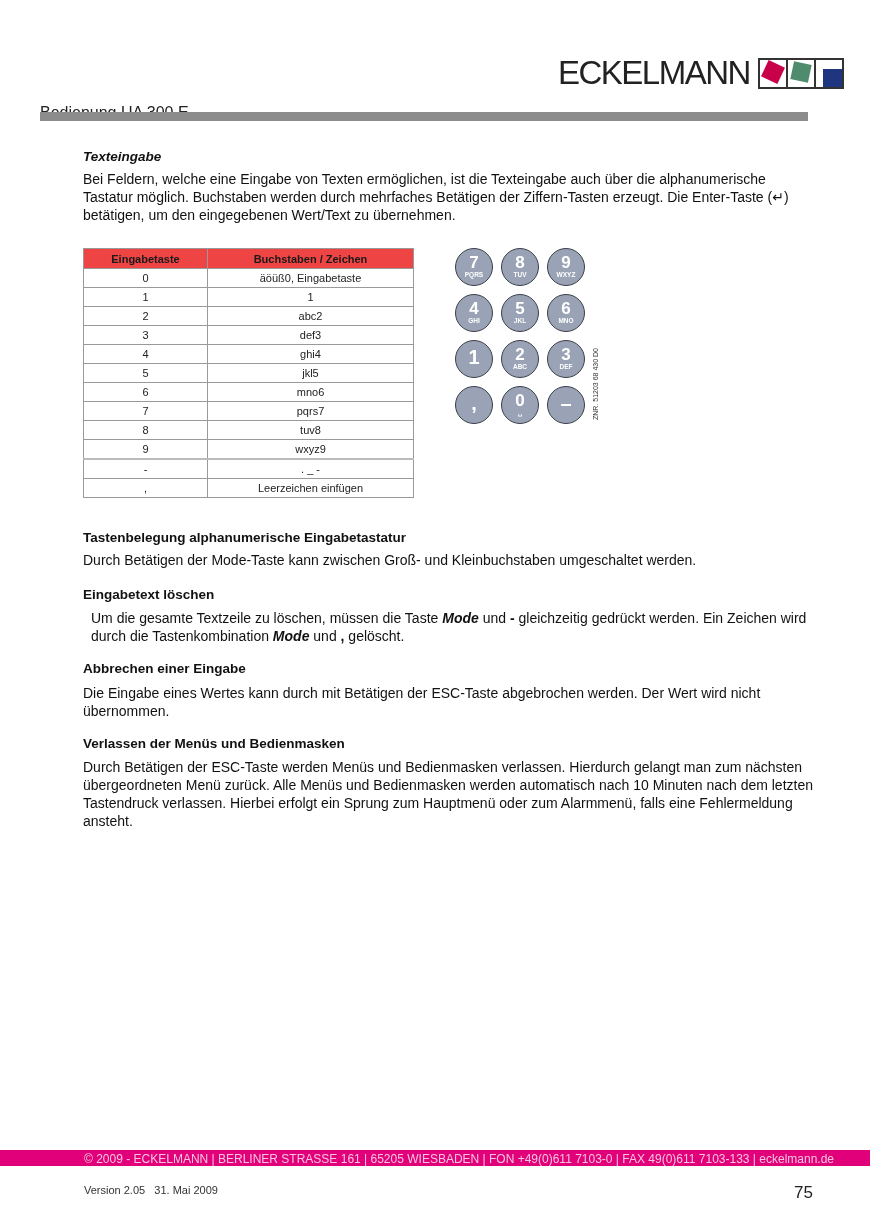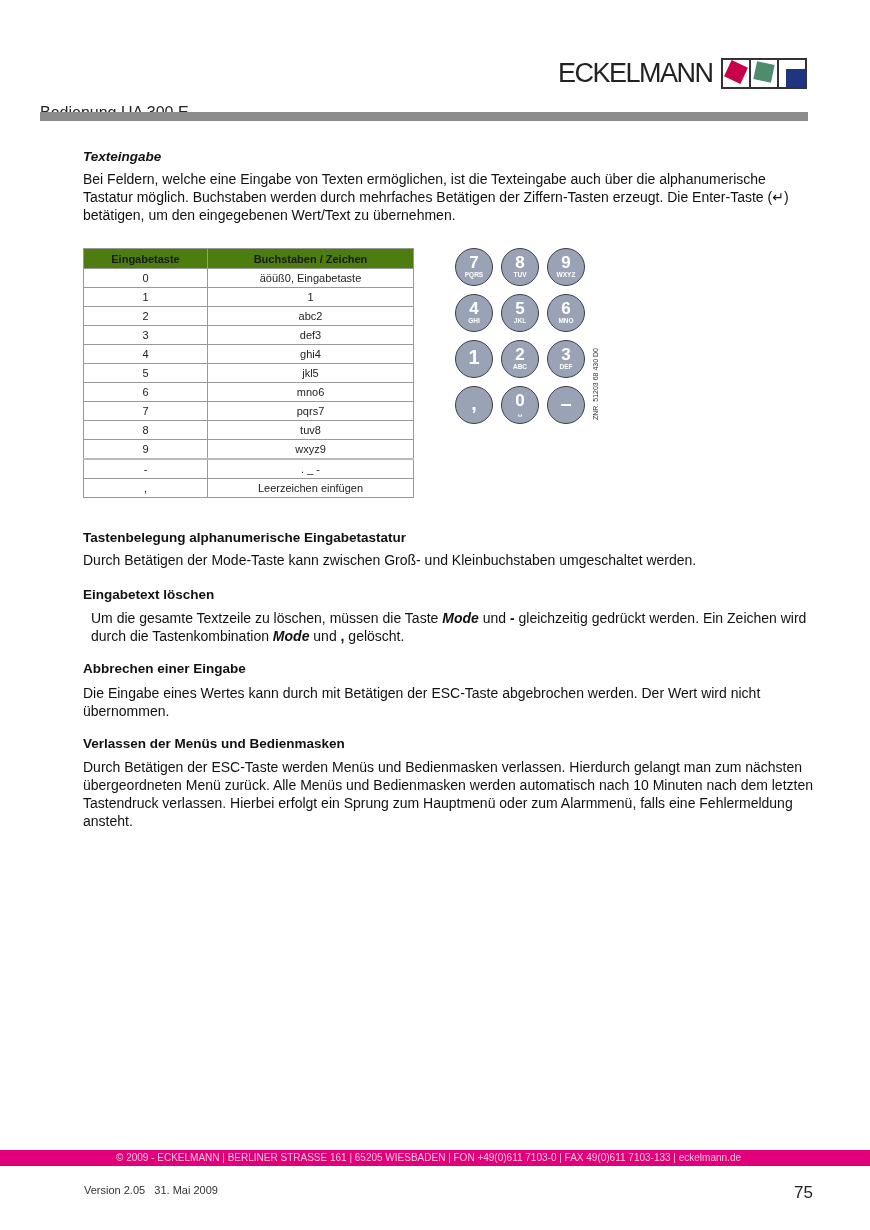--- a/index.html
+++ b/index.html
@@ -1,53 +1,53 @@
 <!DOCTYPE html>
 <html><head>
 <meta charset="utf-8">
 <style>
   html, body { margin:0; padding:0; }
   body { width:870px; height:1230px; background:#ffffff; position:relative; font-family:"Liberation Sans", sans-serif; color:#1a1a1a; overflow:hidden; }
   .abs { position:absolute; }
   #logo { left:558px; top:57px; height:32px; display:flex; align-items:center; }
-  #logo-text { font-family:"Liberation Sans", sans-serif; font-size:27px; letter-spacing:-1.5px; color:#222; line-height:30px; margin-right:8px; font-weight:normal;text-align:center; }
+  #logo-text { font-family:"Liberation Sans", sans-serif; font-size:33px; letter-spacing:-1.5px; color:#222; line-height:30px; margin-right:8px; font-weight:normal;text-align:center; }
   #logo-boxes { display:flex; border:2px solid #333; height:27px; }
   .lbox { width:26px; height:27px; border-right:2px solid #333; position:relative; overflow:hidden; background:#fff; }
   .lbox:last-child { border-right:none; }
   .sq1 { position:absolute; left:4px; top:3px; width:18px; height:18px; background:#c8004a; transform:rotate(25deg); }
   .sq2 { position:absolute; left:4px; top:3px; width:18px; height:18px; background:#4f8c6e; transform:rotate(12deg); }
   .sq3 { position:absolute; left:7px; top:9px; width:19px; height:18px; background:#1f3580; }
   #doc-title { left:40px; top:104px; font-size:16px; color:#222; }
   #top-bar { left:40px; top:112px; width:768px; height:9px; background:#8c8c8c; }
   h3 { margin:0; font-size:13.5px; font-weight:bold; color:#111; }
   p { margin:0; font-size:14px; line-height:18px; color:#111; }
   #texteingabe-h { left:83px; top:149px;font-style:italic; }
   #texteingabe-p { left:83px; top:170px; width:730px; }
   table { border-collapse:collapse; font-size:11px; }
   #keytable { left:83px; top:248px; width:331px; }
-  #keytable th { background:#4d7c0f; font-weight:bold; font-size:11px; height:19px; border:1px solid #999; text-align:center; padding:0; }
+  #keytable th { background:#ef4444; font-weight:bold; font-size:11px; height:19px; border:1px solid #999; text-align:center; padding:0; }
   #keytable td { height:18px; border:1px solid #999; text-align:center; padding:0; color:#222; }
   #keytable .c1 { width:123px; }
   #keytable tr.sep td { border-top:2px solid #bbb; }
   #keypad { left:455px; top:248px; width:135px; height:174px; }
   .key { position:absolute; width:38px; height:38px; border-radius:50%; background:#9aa3b5; border:1.5px solid #3a3f4a; color:#fff; text-align:center; box-sizing:border-box; }
   .key .num { display:block; font-size:17px; font-weight:bold; line-height:17px; margin-top:5px; }
   .key .let { display:block; font-size:6.5px; font-weight:bold; line-height:8px; }
   .key.big .num { font-size:20px; margin-top:8px; }
   #znr { left:578px; top:378px; font-size:7px; color:#333; transform:rotate(-90deg); transform-origin:left top; white-space:nowrap; }
   #s2-h { left:83px; top:530px; }
   #s2-p { left:83px; top:551px; width:730px; }
   #s3-h { left:83px; top:587px;text-align:right; }
   #s3-p { left:83px; top:609px; width:730px;margin-left:8px; }
   #s4-h { left:83px; top:661px; }
   #s4-p { left:83px; top:684px; width:730px; }
   #s5-h { left:83px; top:736px; }
   #s5-p { left:83px; top:758px; width:730px; }
   #footer-band { left:0; top:1150px; width:870px; height:16px; background:#e2007a; }
-  #footer-text { left:84px; top:1152px; font-size:10px; color:#f4c4de; white-space:nowrap;margin-left:32px; }
+  #footer-text { left:84px; top:1152px; font-size:12px; color:#f4c4de; white-space:nowrap; }
   #version { left:84px; top:1184px; font-size:11px; color:#333; }
   #pagenum { left:794px; top:1183px; font-size:17px; color:#222; }
   .bi { font-weight:bold; font-style:italic; }
   .b { font-weight:bold; }
 </style>
 </head>
 <body>
 
 <div id="logo" class="abs">
   <span id="logo-text">ECKELMANN</span>

